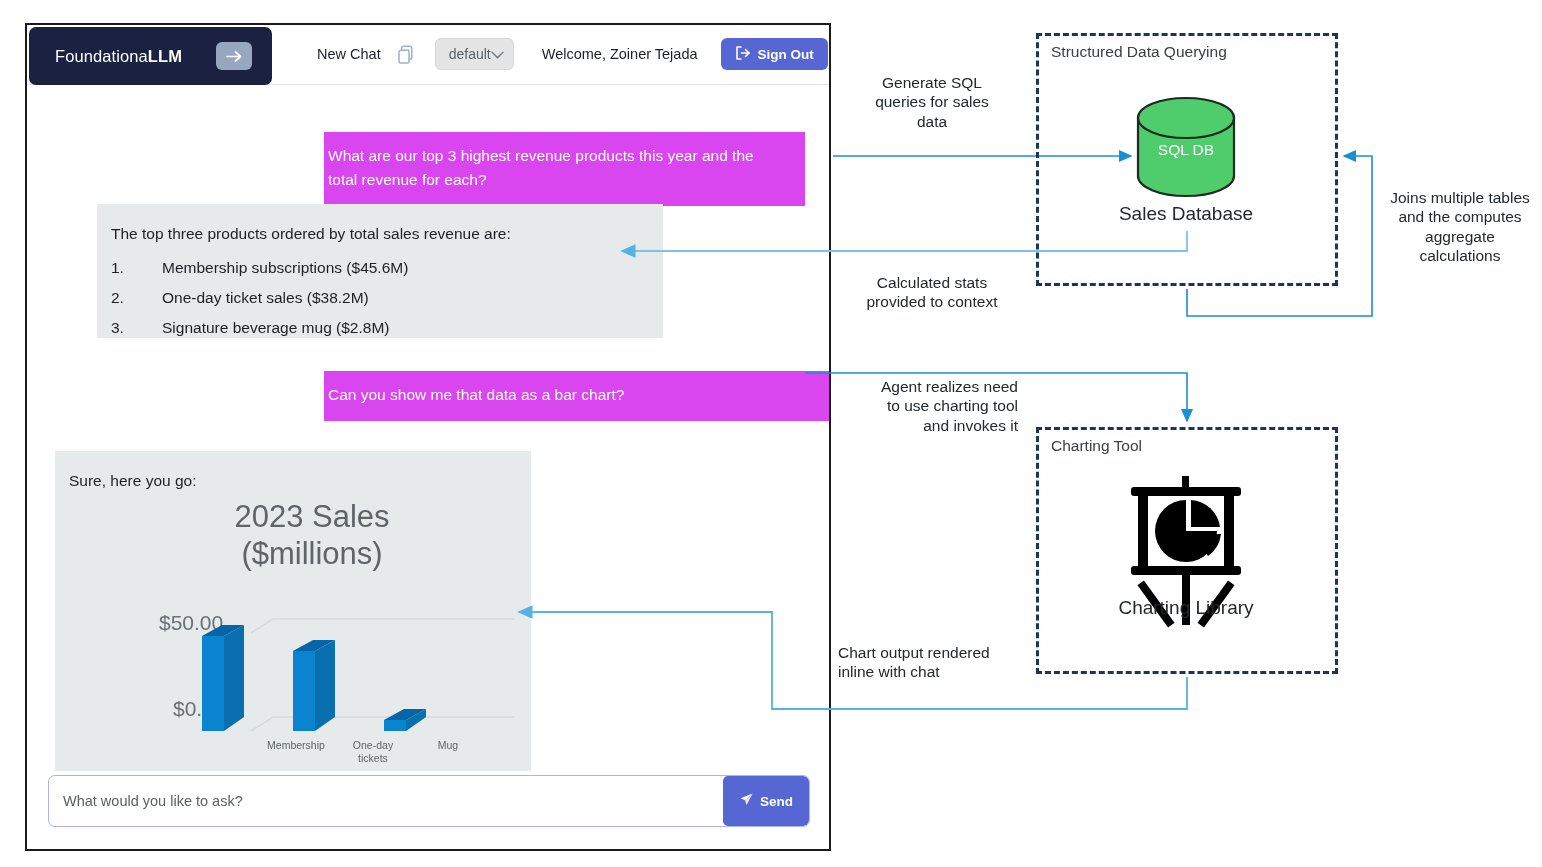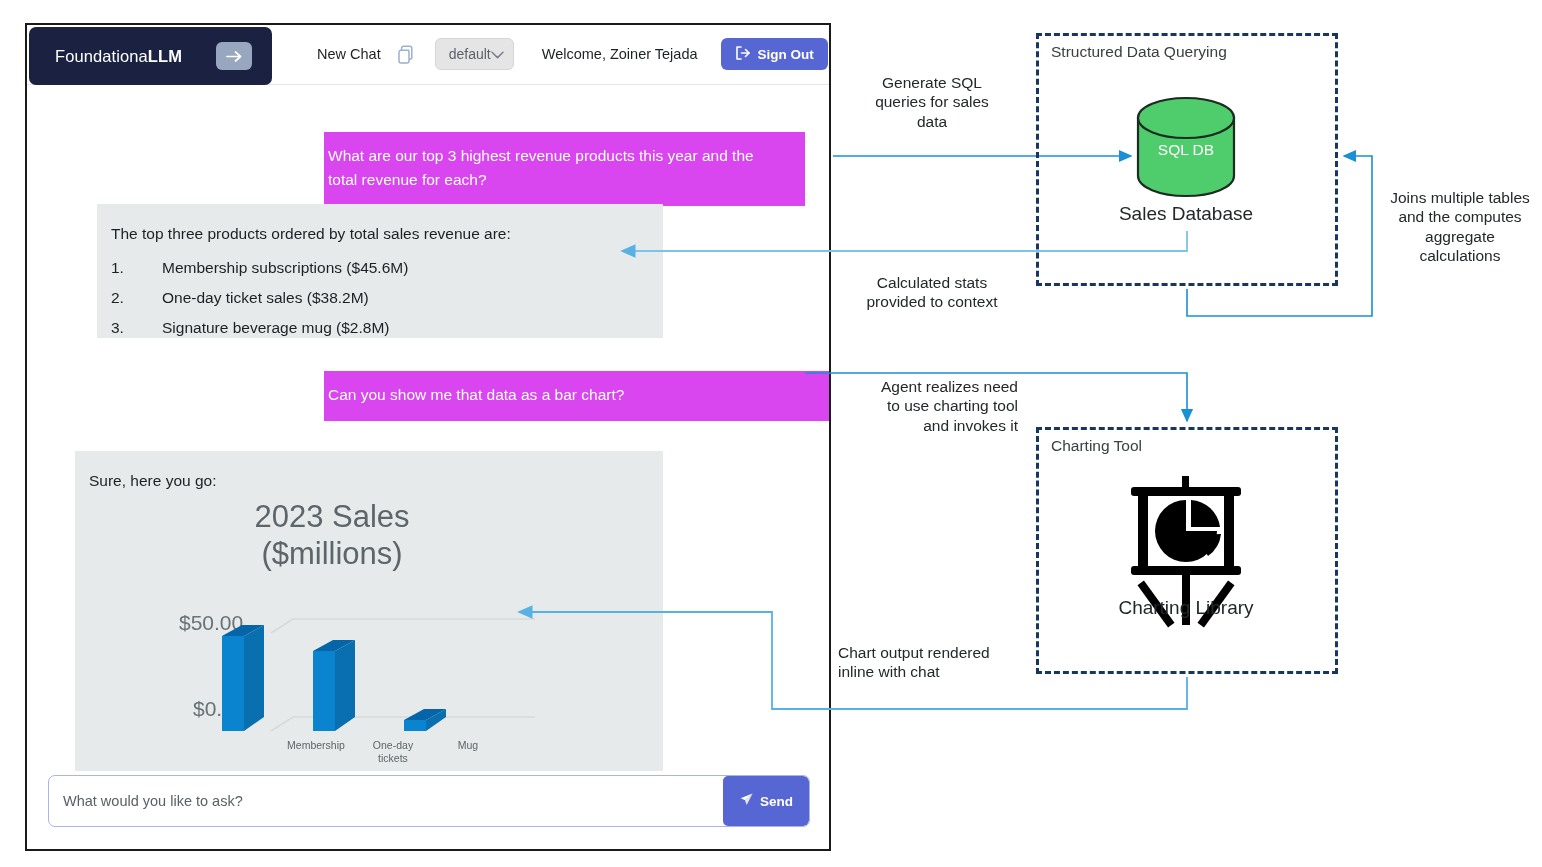--- a/index.html
+++ b/index.html
@@ -151,21 +151,21 @@
   #msg-answer ol li {
     position: relative;
     padding-left: 51px;
     margin-bottom: 6px;
   }
   #msg-answer ol li .num {
     position: absolute; left: 0; top: 0;
   }
 
   #msg-chart {
-    left: 48px; top: 366px; width: 588px; height: 341px;
+    left: 28px; top: 366px; width: 476px; height: 341px;
     padding: 18px 0 0 14px;
   }
   #chart-intro { font-size: 15.5px; }
 
   
   #bar-chart {
     position: absolute;
     left: 100px; top: 48px;
     width: 430px; height: 270px;
   }

